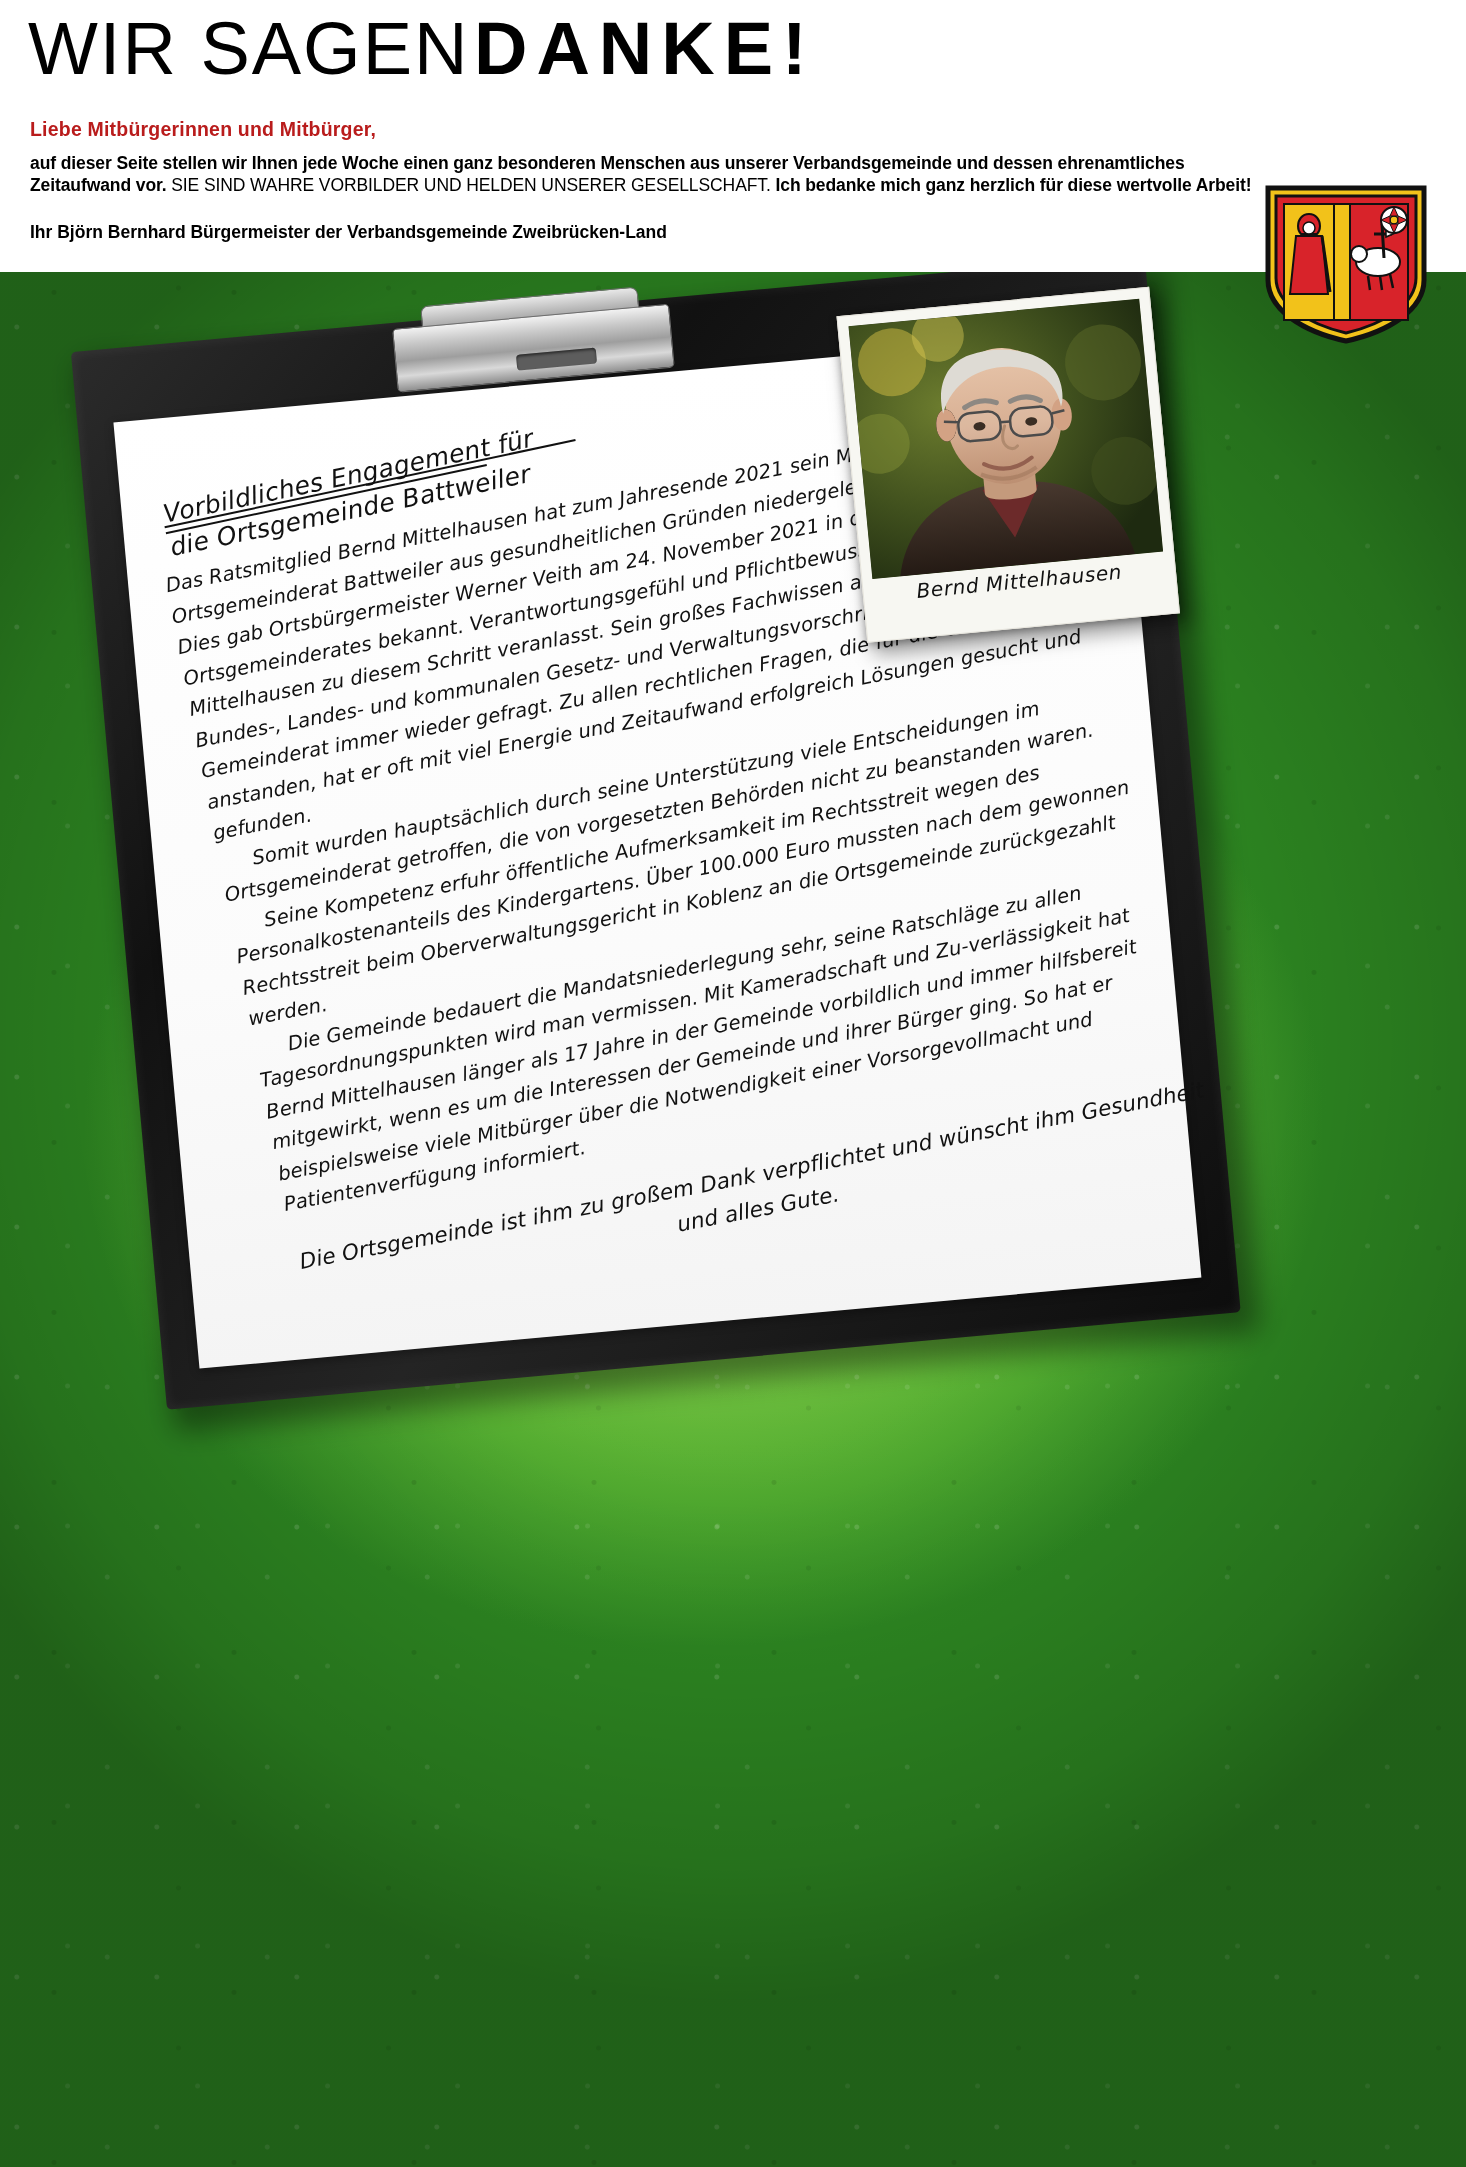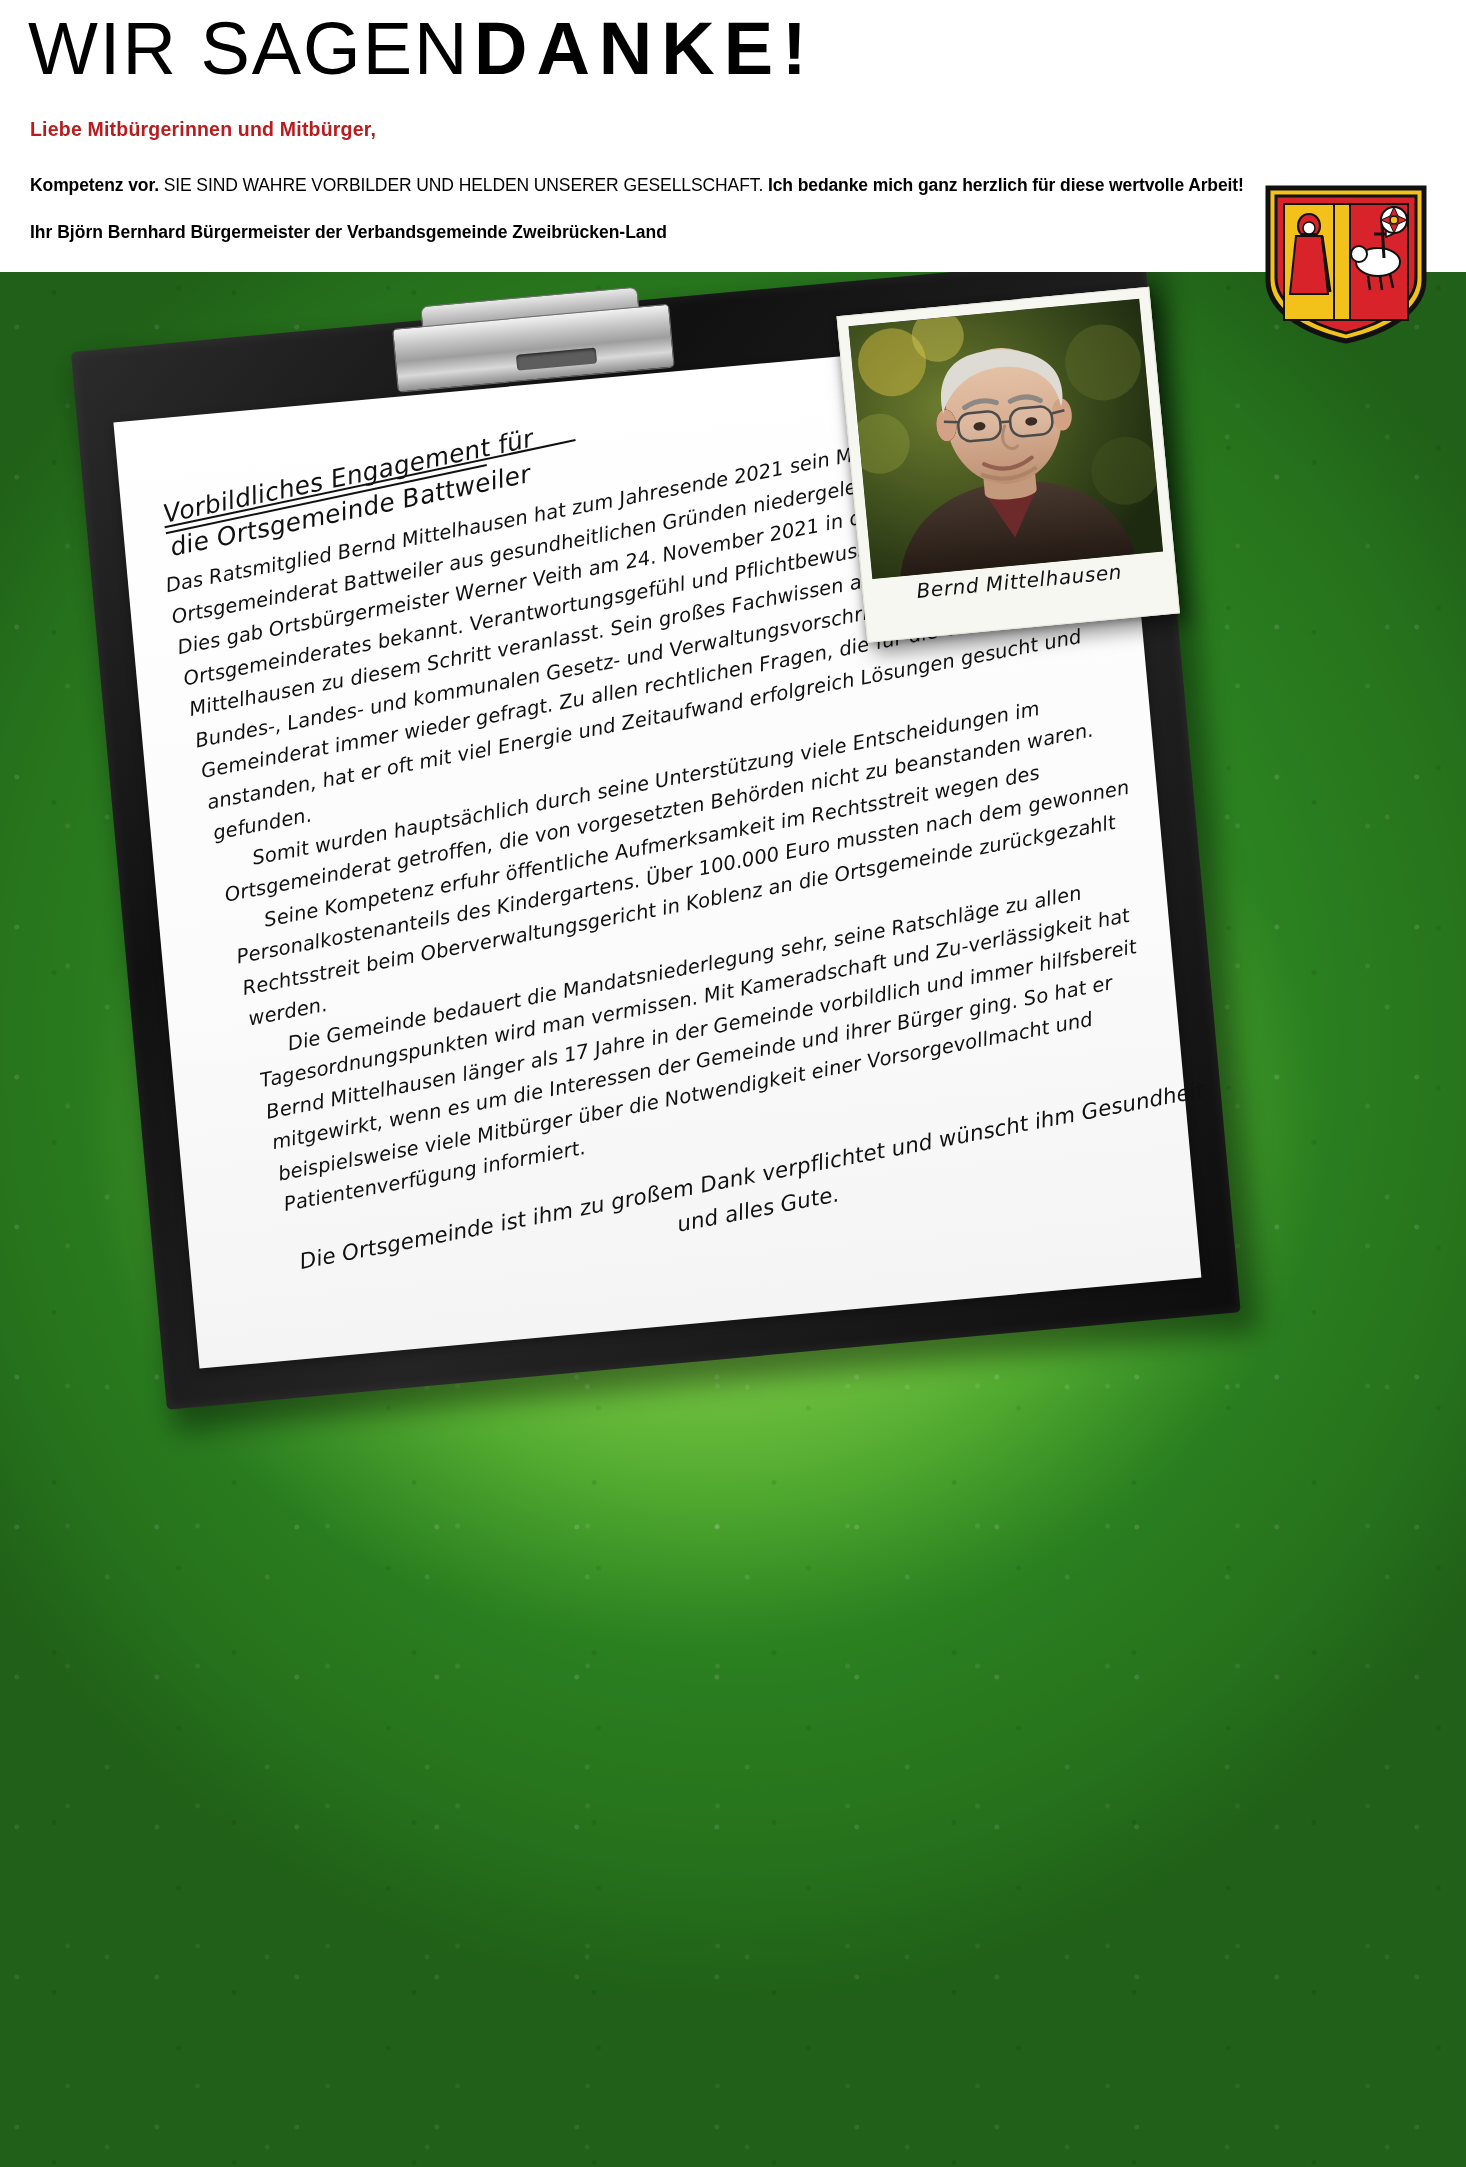--- a/index.html
+++ b/index.html
@@ -289,22 +289,22 @@
 
 <div class="header">
   <div class="title-row">
     <span class="title-thin">WIR SAGEN</span>
     <span class="title-bold">DANKE!</span>
   </div>
 
   <div class="salutation">Liebe Mitbürgerinnen und Mitbürger,</div>
 
   <div class="intro">
-    <br>
-    <span>Kompetenz vor. </span><span class="caps">SIE SIND WAHRE VORBILDER UND HELDEN UNSERER GESELLSCHAFT.</span><span> Ich bedanke mich ganz herzlich für diese wertvolle Arbeit!</span>
+    <span>auf dieser Seite stellen wir Ihnen jede Woche einen ganz besonderen Menschen aus unserer Verbandsgemeinde und dessen ehrenamtliches</span><br>
+    <span>Zeitaufwand vor. </span><span class="caps">SIE SIND WAHRE VORBILDER UND HELDEN UNSERER GESELLSCHAFT.</span><span> Ich bedanke mich ganz herzlich für diese wertvolle Arbeit!</span>
   </div>
 
   <div class="signature">
     <span class="name">Ihr Björn Bernhard</span>
     <span class="role">Bürgermeister der Verbandsgemeinde Zweibrücken-Land</span>
   </div>
 </div>
 
 <div class="coat">
   <svg viewBox="0 0 168 160" width="168" height="160" aria-hidden="true">

